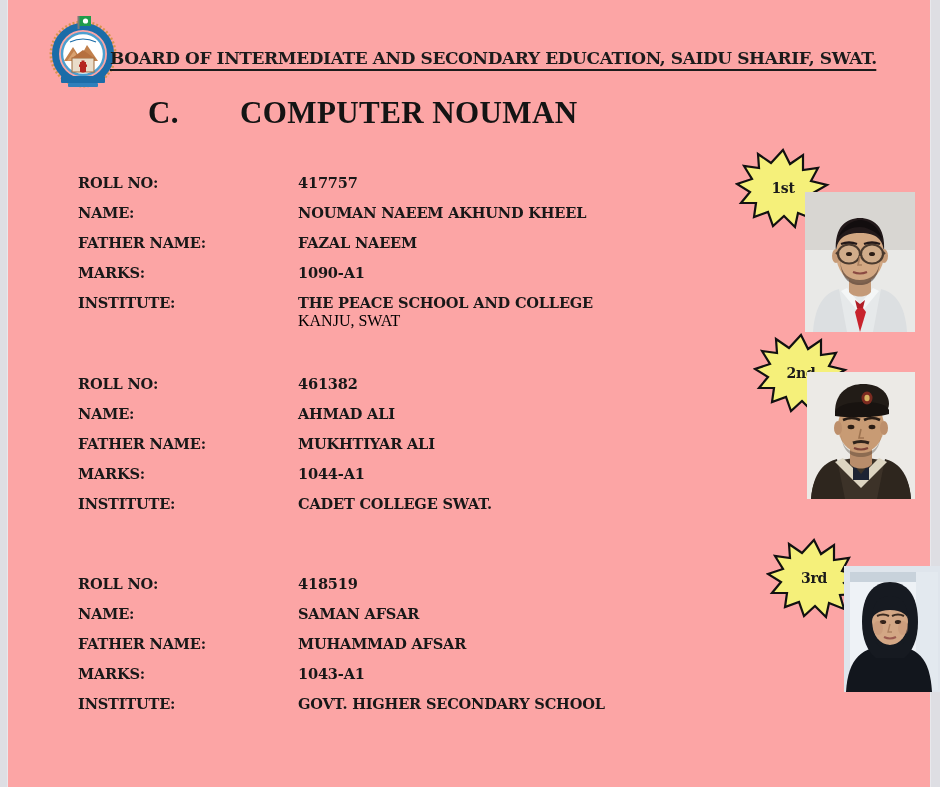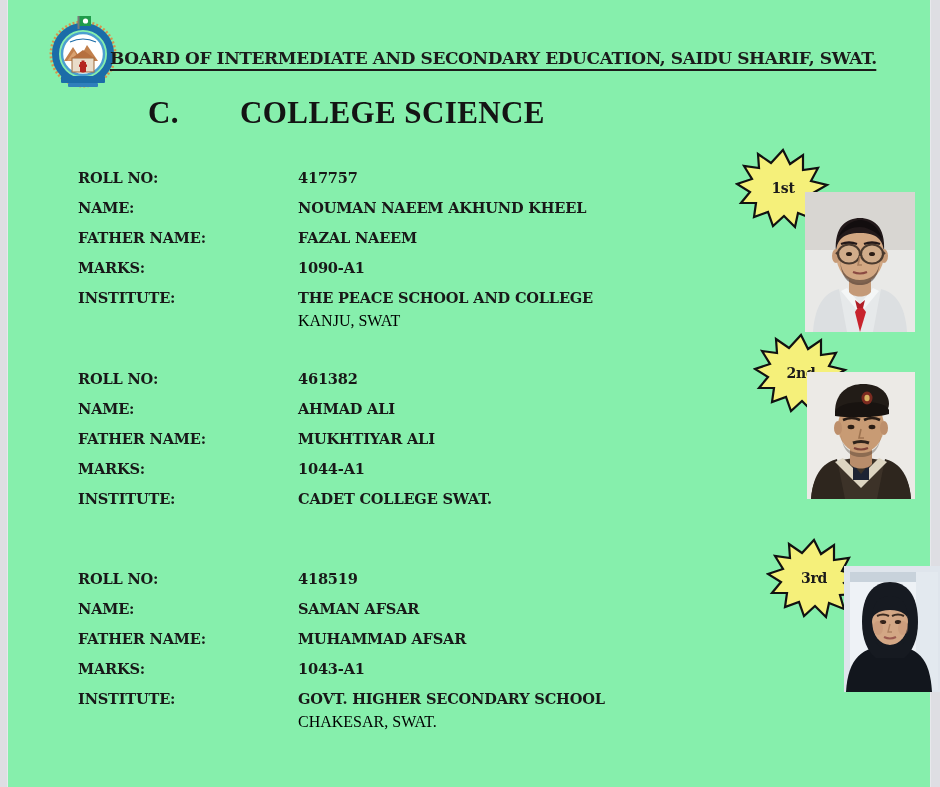--- a/index.html
+++ b/index.html
@@ -20,21 +20,21 @@
     height: 787px;
     background: #e3e3e7;
   }
   
   .page {
     position: absolute;
     left: 8px;
     top: 0px;
     width: 922px;
     height: 787px;
-    background: #86efac;
+    background: #fca5a5;
     box-shadow: 0 0 0 1px #e8e8ec;
   }
   .edge-left {
     position: absolute;
     left: 0; top: 0;
     width: 8px; height: 787px;
     background: #dedee3;
   }
   .edge-right {
     position: absolute;
@@ -97,21 +97,21 @@
     position: absolute;
     left: 70px;
     width: 640px;
   }
   .rec-1 { top: 162px; }
   .rec-2 { top: 363px; }
   .rec-3 { top: 563px; }
 
   .row {
     display: flex;
-    align-items: center;
+    align-items: flex-end;
     height: 30px;
   }
   .row .label {
     width: 220px;
     flex: 0 0 220px;
     font-family: "DejaVu Serif", serif;
     font-weight: bold;
     font-size: 15.5px;
     letter-spacing: -0.2px;
     color: #181818;
@@ -216,21 +216,21 @@
           <circle cx="39.5" cy="7" r="2.6" fill="#ffffff"></circle>
 
           <path d="M24 28 Q37 22 50 28" fill="none" stroke="#1b6ca8" stroke-width="1.2"></path>
         </svg>
       </div>
 
       <div class="header-title">BOARD OF INTERMEDIATE AND SECONDARY EDUCATION, SAIDU SHARIF, SWAT.</div>
     </div>
 
     <div class="section-title">
-      <span class="sec-letter">C.</span><span>COLLEGE SCIENCE</span>
+      <span class="sec-letter">C.</span><span>COMPUTER NOUMAN</span>
     </div>
 
     <div class="record rec-1">
       <div class="row">
         <span class="label">ROLL NO:</span>
         <span class="value">417757</span>
       </div>
       <div class="row">
         <span class="label">NAME:</span>
         <span class="value">NOUMAN NAEEM AKHUND KHEEL</span>
@@ -289,24 +289,20 @@
         <span class="label">FATHER NAME:</span>
         <span class="value">MUHAMMAD AFSAR</span>
       </div>
       <div class="row">
         <span class="label">MARKS:</span>
         <span class="value">1043-A1</span>
       </div>
       <div class="row">
         <span class="label">INSTITUTE:</span>
         <span class="value">GOVT. HIGHER SECONDARY SCHOOL</span>
-      </div>
-      <div class="row-cont">
-        <span class="spacer"></span>
-        <span class="value">CHAKESAR, SWAT.</span>
       </div>
     </div>
 
     <div class="badge badge-1">
       <svg viewBox="0 0 96 82" xmlns="http://www.w3.org/2000/svg">
         <polygon points="48,3 55,17 68,8 68,23 83,21 76,34 92,38 78,46 90,57 74,58 78,72 63,66 60,80 49,69 38,79 33,65 19,70 21,56 6,56 15,45 2,37 17,32 9,19 24,21 23,7 36,16" fill="#f5f07a" stroke="#111111" stroke-width="2.2" stroke-linejoin="miter"></polygon>
       </svg>
       <div class="badge-text">
         <span>1</span>
           <sup>st</sup>

